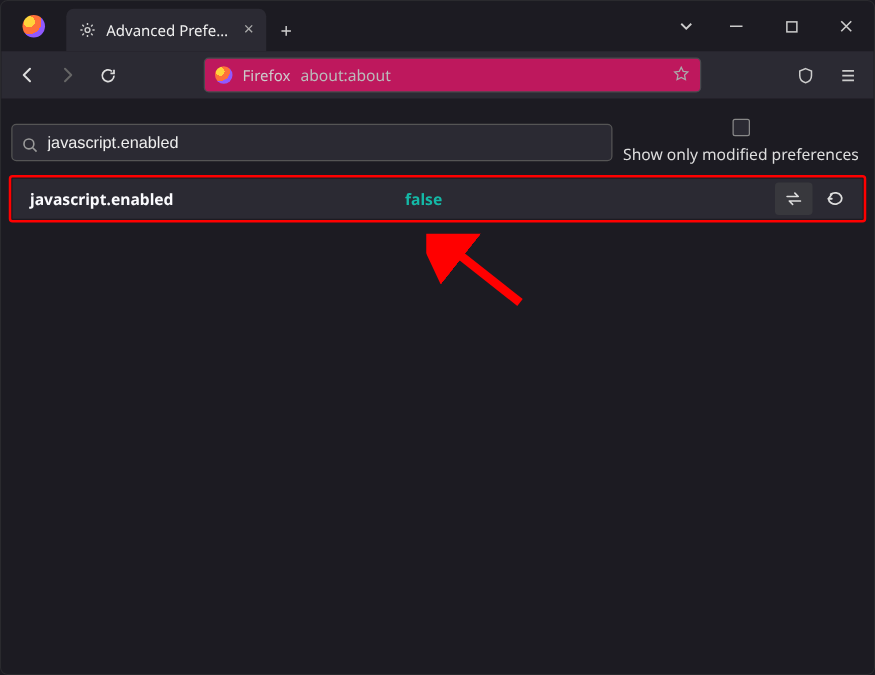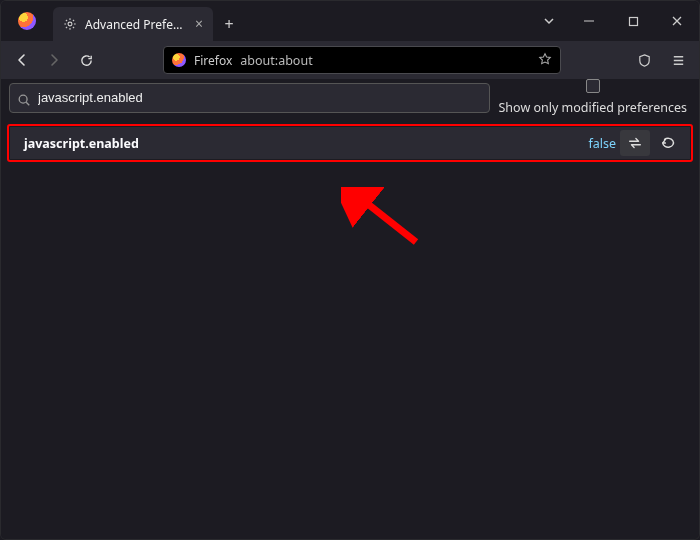--- a/index.html
+++ b/index.html
@@ -17,41 +17,41 @@
   .newtab { width:32px; display:flex; align-items:center; justify-content:center; color:#ccc; font-size:16px; margin-top:6px; cursor:pointer; }
   .titlebar-spacer { flex:1; }
   .chev { width:36px; display:flex; align-items:center; justify-content:center; color:#ccc; cursor:pointer;}
   .winbtn { width:44px; display:flex; align-items:center; justify-content:center; color:#ccc; cursor:pointer;}
   .winbtn svg { display:block; }
 
   
   .toolbar { height: 38px; background: #2b2a33; display:flex; align-items:center; padding: 0 6px; gap:2px; }
   .nav-btn { width:30px; height:30px; display:flex; align-items:center; justify-content:center; border-radius:4px; color:#ddd; cursor:pointer; }
   .nav-btn.disabled { color:#666; cursor:default; }
-  .urlbar { flex:1; height:28px; background:#000000; border:1px solid #4a4a4f; border-radius:4px; margin: 0 60px 0 60px; display:flex; align-items:center; padding:0 8px; gap:8px; }
+  .urlbar { flex:1; height:28px; background:#be185d; border:1px solid #4a4a4f; border-radius:4px; margin: 0 60px 0 60px; display:flex; align-items:center; padding:0 8px; gap:8px; }
   .urlbar .ff-mini { width:14px; height:14px; border-radius:50%; background: radial-gradient(circle at 30% 30%, #ffd43b 0 25%, #ff7139 25% 55%, #9059ff 55% 80%, #0060df 80% 100%); }
   .urlbar .ff-label { font-size:12px; color:#ccc; }
   .urlbar .addr { font-size:12.5px; color:#bbb; flex:1; }
   .urlbar .star { color:#aaa; }
   .tool-right { display:flex; align-items:center; gap:4px; margin-left:6px;}
   .tool-right .nav-btn { color:#ccc; }
 
   
-  .content { position:absolute; top:78px; left:0; right:0; bottom:0; background:#1c1b22; padding: 0 4px; }
+  .content { position:absolute; top:78px; left:0; right:0; bottom:0; background:#1c1b22; padding: 16px 4px; }
   .config-toolbar { display:flex; align-items:center; gap:8px; padding: 0 4px 8px 4px;}
   .search-wrap { flex:1; position:relative; }
   .search-input { width:100%; height:30px; background:#2b2a33; border:1px solid #555; border-radius:4px; color:#eee; font-size:13px; padding: 0 10px 0 28px; outline:none; }
   .search-wrap .mag { position:absolute; left:8px; top:7px; color:#999; }
   .chk-wrap { display:flex; align-items:center; gap:6px; font-size:12.5px; color:#ddd; cursor:pointer; padding-right:4px;flex-direction:column;}
   .chkbox { width:14px; height:14px; border:1px solid #888; border-radius:2px; background:#2b2a33; }
 
   .pref-row-wrap { border: 2px solid #f00; border-radius:3px; padding:1px; margin: 0 2px;}
   .pref-row { height:32px; background:#2b2a33; display:flex; align-items:center; padding:0 6px 0 14px; font-size:12.5px; }
   .pref-name { font-weight:700; color:#fbfbfe; width:300px; }
-  .pref-val { font-weight:400; color:#7dd3fc; flex:1;text-align:right; }
+  .pref-val { font-weight:700; color:#14b8a6; flex:1; }
   .pref-btn { width:30px; height:26px; display:flex; align-items:center; justify-content:center; background:#38383d; border-radius:3px; margin-left:4px; color:#ddd; cursor:pointer; }
   .pref-btn.reset { background:transparent; }
 
   
   .arrow { position:absolute; top:108px; left:340px; pointer-events:none; }
 </style>
 </head>
 <body>
 
 <div class="titlebar">

